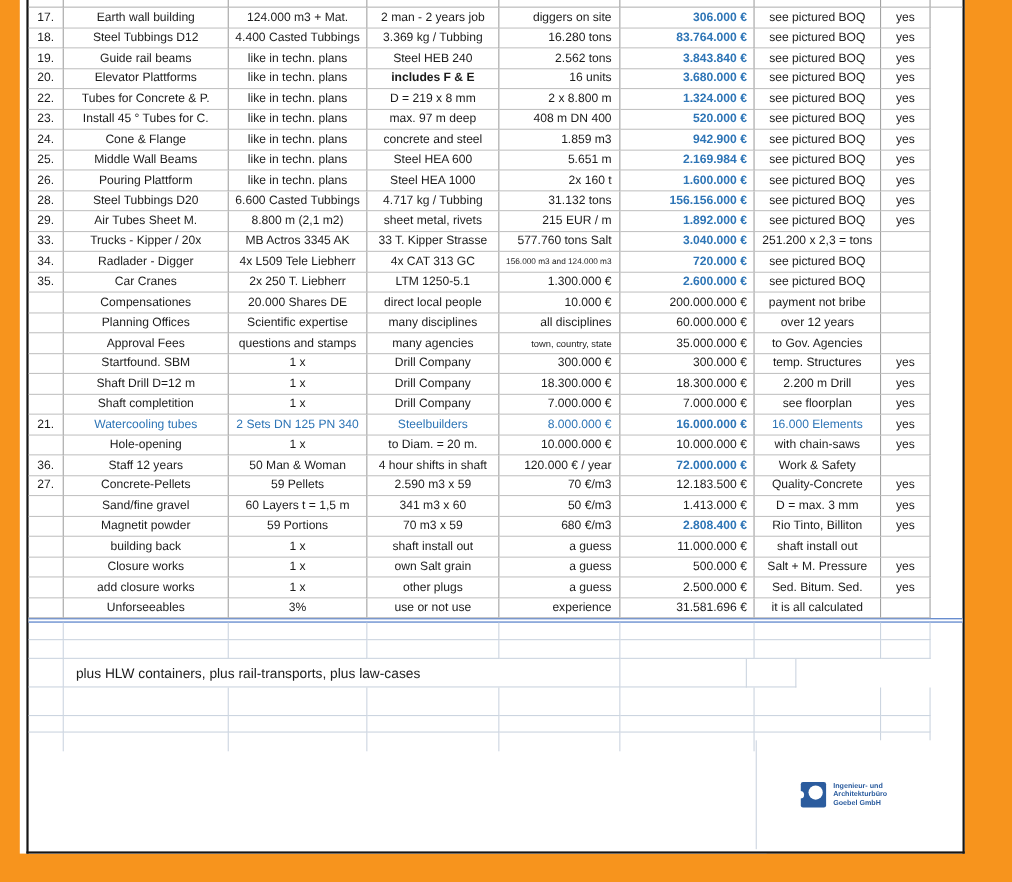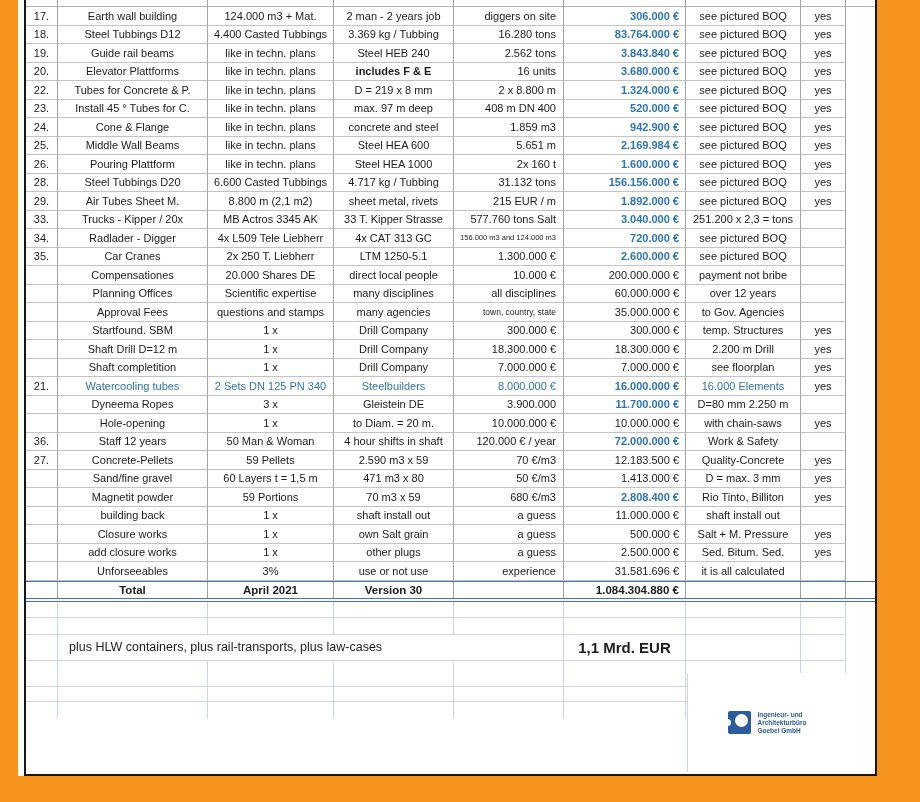--- a/index.html
+++ b/index.html
@@ -282,31 +282,20 @@
             <div class="cell qty blue">2 Sets DN 125 PN 340</div>
             <div class="cell desc blue">Steelbuilders</div>
             <div class="cell amount blue">8.000.000 €</div>
             <div class="cell price blue bold">16.000.000 €</div>
             <div class="cell note blue">16.000 Elements</div>
             <div class="cell yes">yes</div>
             <div class="cell tail"></div>
           </div>
           <div class="row ">
             <div class="cell num"></div>
-            <div class="cell item">Dyneema Ropes</div>
-            <div class="cell qty">3 x</div>
-            <div class="cell desc">Gleistein DE</div>
-            <div class="cell amount">3.900.000</div>
-            <div class="cell price blue bold">11.700.000 €</div>
-            <div class="cell note">D=80 mm 2.250 m</div>
-            <div class="cell yes"></div>
-            <div class="cell tail"></div>
-          </div>
-          <div class="row ">
-            <div class="cell num"></div>
             <div class="cell item">Hole-opening</div>
             <div class="cell qty">1 x</div>
             <div class="cell desc">to Diam. = 20 m.</div>
             <div class="cell amount">10.000.000 €</div>
             <div class="cell price">10.000.000 €</div>
             <div class="cell note">with chain-saws</div>
             <div class="cell yes">yes</div>
             <div class="cell tail"></div>
           </div>
           <div class="row ">
@@ -328,21 +317,21 @@
             <div class="cell amount">70 €/m3</div>
             <div class="cell price">12.183.500 €</div>
             <div class="cell note">Quality-Concrete</div>
             <div class="cell yes">yes</div>
             <div class="cell tail"></div>
           </div>
           <div class="row ">
             <div class="cell num"></div>
             <div class="cell item">Sand/fine gravel</div>
             <div class="cell qty">60 Layers t = 1,5 m</div>
-            <div class="cell desc">471 m3 x 80</div>
+            <div class="cell desc">341 m3 x 60</div>
             <div class="cell amount">50 €/m3</div>
             <div class="cell price">1.413.000 €</div>
             <div class="cell note">D = max. 3 mm</div>
             <div class="cell yes">yes</div>
             <div class="cell tail"></div>
           </div>
           <div class="row ">
             <div class="cell num"></div>
             <div class="cell item">Magnetit powder</div>
             <div class="cell qty">59  Portions</div>
@@ -390,31 +379,20 @@
             <div class="cell num"></div>
             <div class="cell item">Unforseeables</div>
             <div class="cell qty">3%</div>
             <div class="cell desc">use or not use</div>
             <div class="cell amount">experience</div>
             <div class="cell price">31.581.696 €</div>
             <div class="cell note">it is all calculated</div>
             <div class="cell yes"></div>
             <div class="cell tail"></div>
           </div>
-          <div class="row total" style="height: 17px;">
-            <div class="cell num"></div>
-            <div class="cell item bold">Total</div>
-            <div class="cell qty bold">April 2021</div>
-            <div class="cell desc bold">Version 30</div>
-            <div class="cell amount"></div>
-            <div class="cell price bold">1.084.304.880 €</div>
-            <div class="cell note"></div>
-            <div class="cell yes"></div>
-            <div class="cell tail"></div>
-          </div>
         </div>
       <div class="dbl"></div>
       <div id="brows">
           <div class="row brow" style="height: 16px;">
             <div class="cell num"></div>
             <div class="cell item"></div>
             <div class="cell qty"></div>
             <div class="cell desc"></div>
             <div class="cell amount"></div>
             <div class="cell price"></div>
@@ -429,21 +407,20 @@
             <div class="cell desc"></div>
             <div class="cell amount"></div>
             <div class="cell price"></div>
             <div class="cell note"></div>
             <div class="cell yes"></div>
             <div class="cell tail"></div>
           </div>
           <div class="row brow" style="height: 26px;">
             <div class="cell num"></div>
             <div class="cell merged">plus HLW containers, plus rail-transports, plus law-cases</div>
-            <div class="cell price mrd bold">1,1 Mrd. EUR</div>
             <div class="cell note"></div>
             <div class="cell yes"></div>
             <div class="cell tail"></div>
           </div>
           <div class="row brow" style="height: 26px;">
             <div class="cell num"></div>
             <div class="cell item"></div>
             <div class="cell qty"></div>
             <div class="cell desc"></div>
             <div class="cell amount"></div>

